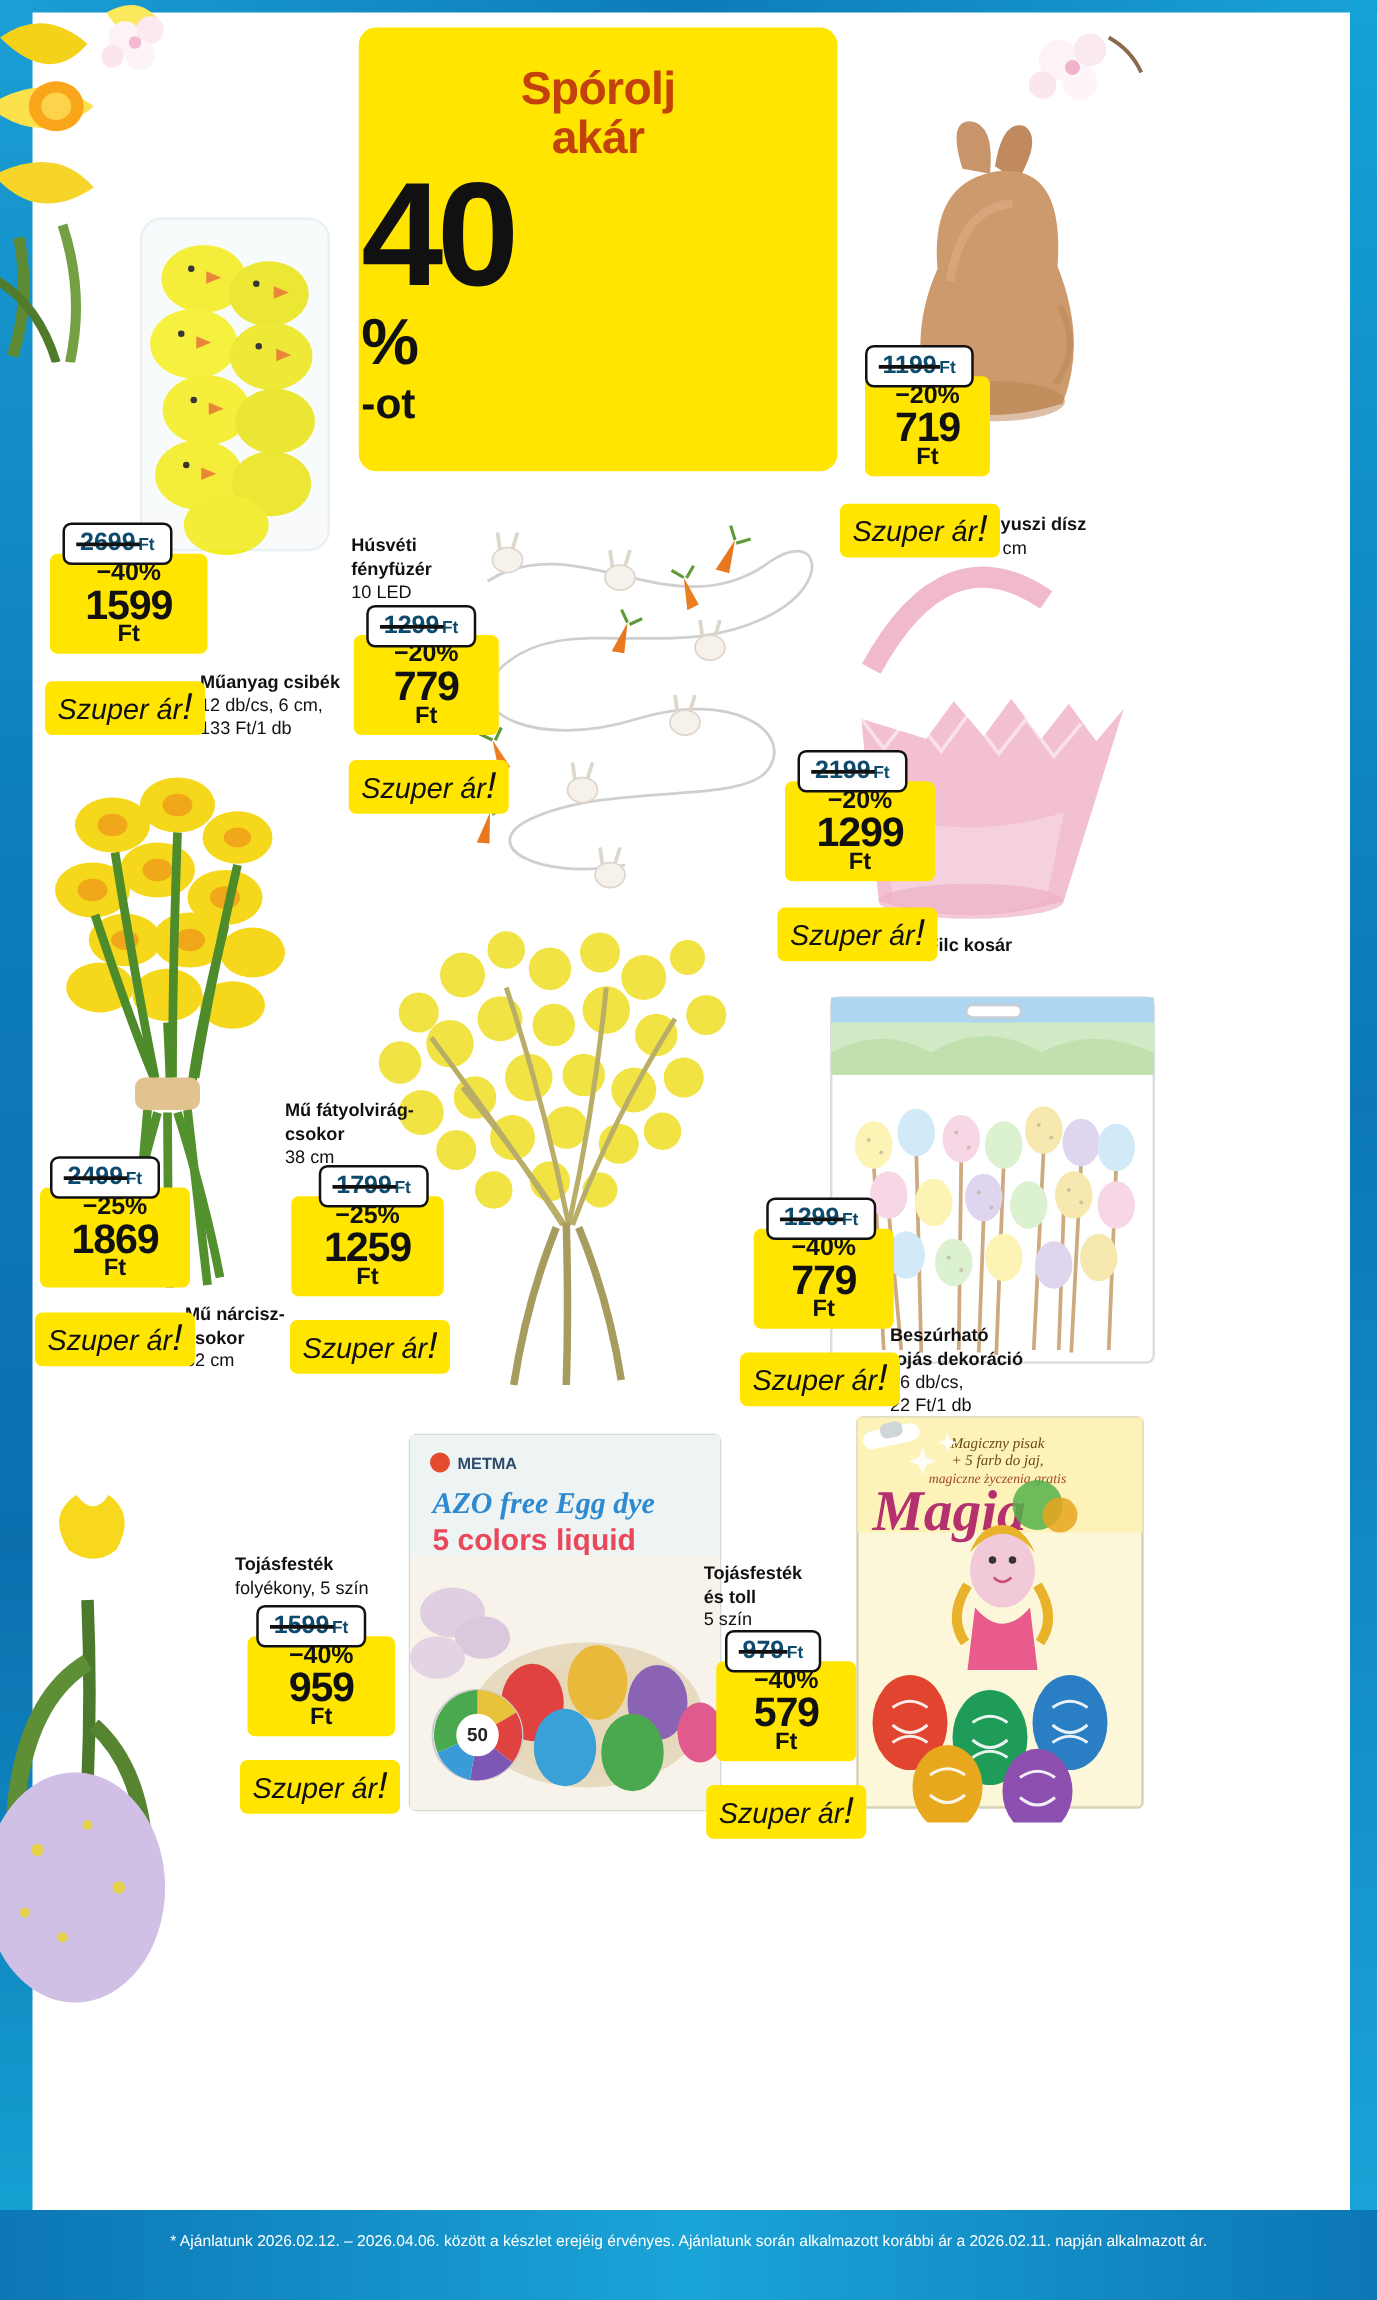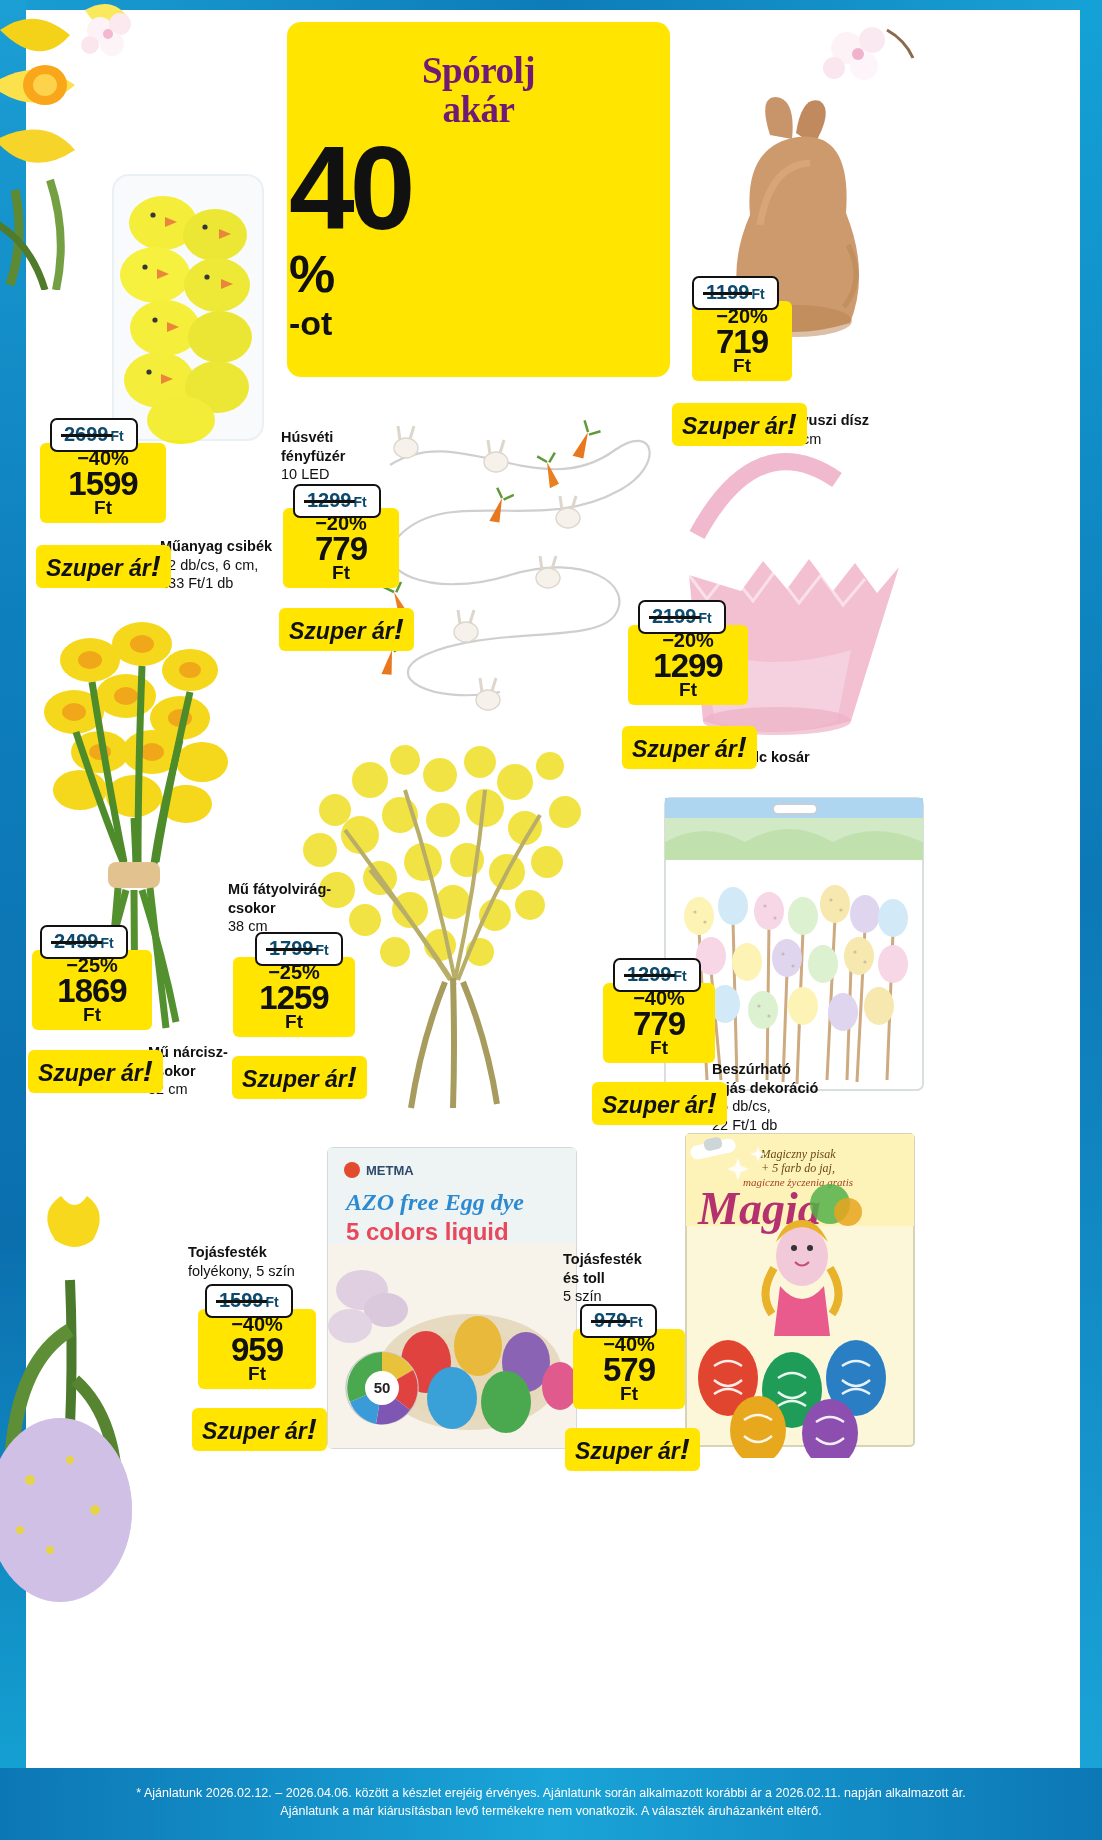--- a/index.html
+++ b/index.html
@@ -38,23 +38,22 @@
   .tulip-bl { left:0px; top:1180px; width:230px; height:430px; }
 
   
   .hero {
     position:absolute; left:287px; top:22px; width:383px; height:355px;
     background:#ffe500; border-radius:14px;
     text-align:center;
     padding-top:30px;
   }
   .hero-top {
-    font-size:37px; font-weight:bold; line-height:1.05; color:#701a75;
+    font-size:37px; font-weight:bold; line-height:1.05; color:#c2410c;
     letter-spacing:-0.5px;
-    font-family:Liberation Serif, serif;
   }
   .hero-pct {
     display:flex; align-items:baseline; justify-content:center;
     margin-top:2px;
     flex-direction:column;
   }
   .hero-num {
     font-size:118px; font-weight:bold; line-height:0.95; color:#111;
     letter-spacing:-5px;
   }
@@ -98,21 +97,21 @@
     letter-spacing:-1px;
   }
   .pricebox .cur {
     font-size:19px; font-weight:bold; color:#111; line-height:1;
     margin-top:-1px;
   }
 
   .szuper {
     position:absolute; background:#ffe500; border-radius:6px;
     padding:4px 10px 5px 10px; z-index:7;
-    font-size:23px; font-weight:bold; font-style:italic; color:#111;
+    font-size:23px; font-weight:normal; font-style:italic; color:#111;
     white-space:nowrap;
   }
   .szuper .bang { font-size:30px; }
 
   
   .caption {
     position:absolute; z-index:6;
     font-size:14.5px; color:#111; line-height:1.28;
   }
   .caption .t { font-weight:bold; }
@@ -680,14 +679,13 @@
   <div class="disc">−40%</div>
   <div class="val">579</div>
   <div class="cur">Ft</div>
 </div>
 <div class="szuper" style="left:565px; top:1428px;">
   <span>Szuper ár</span><span class="bang">!</span>
 </div>
 
 <div class="footer">
   <div>* Ajánlatunk 2026.02.12. – 2026.04.06. között a készlet erejéig érvényes. Ajánlatunk során alkalmazott korábbi ár a 2026.02.11. napján alkalmazott ár.</div>
-  <div>Ajánlatunk a már kiárusításban levő termékekre nem vonatkozik. A választék áruházanként eltérő.</div>
 </div>
 
 </body></html>

